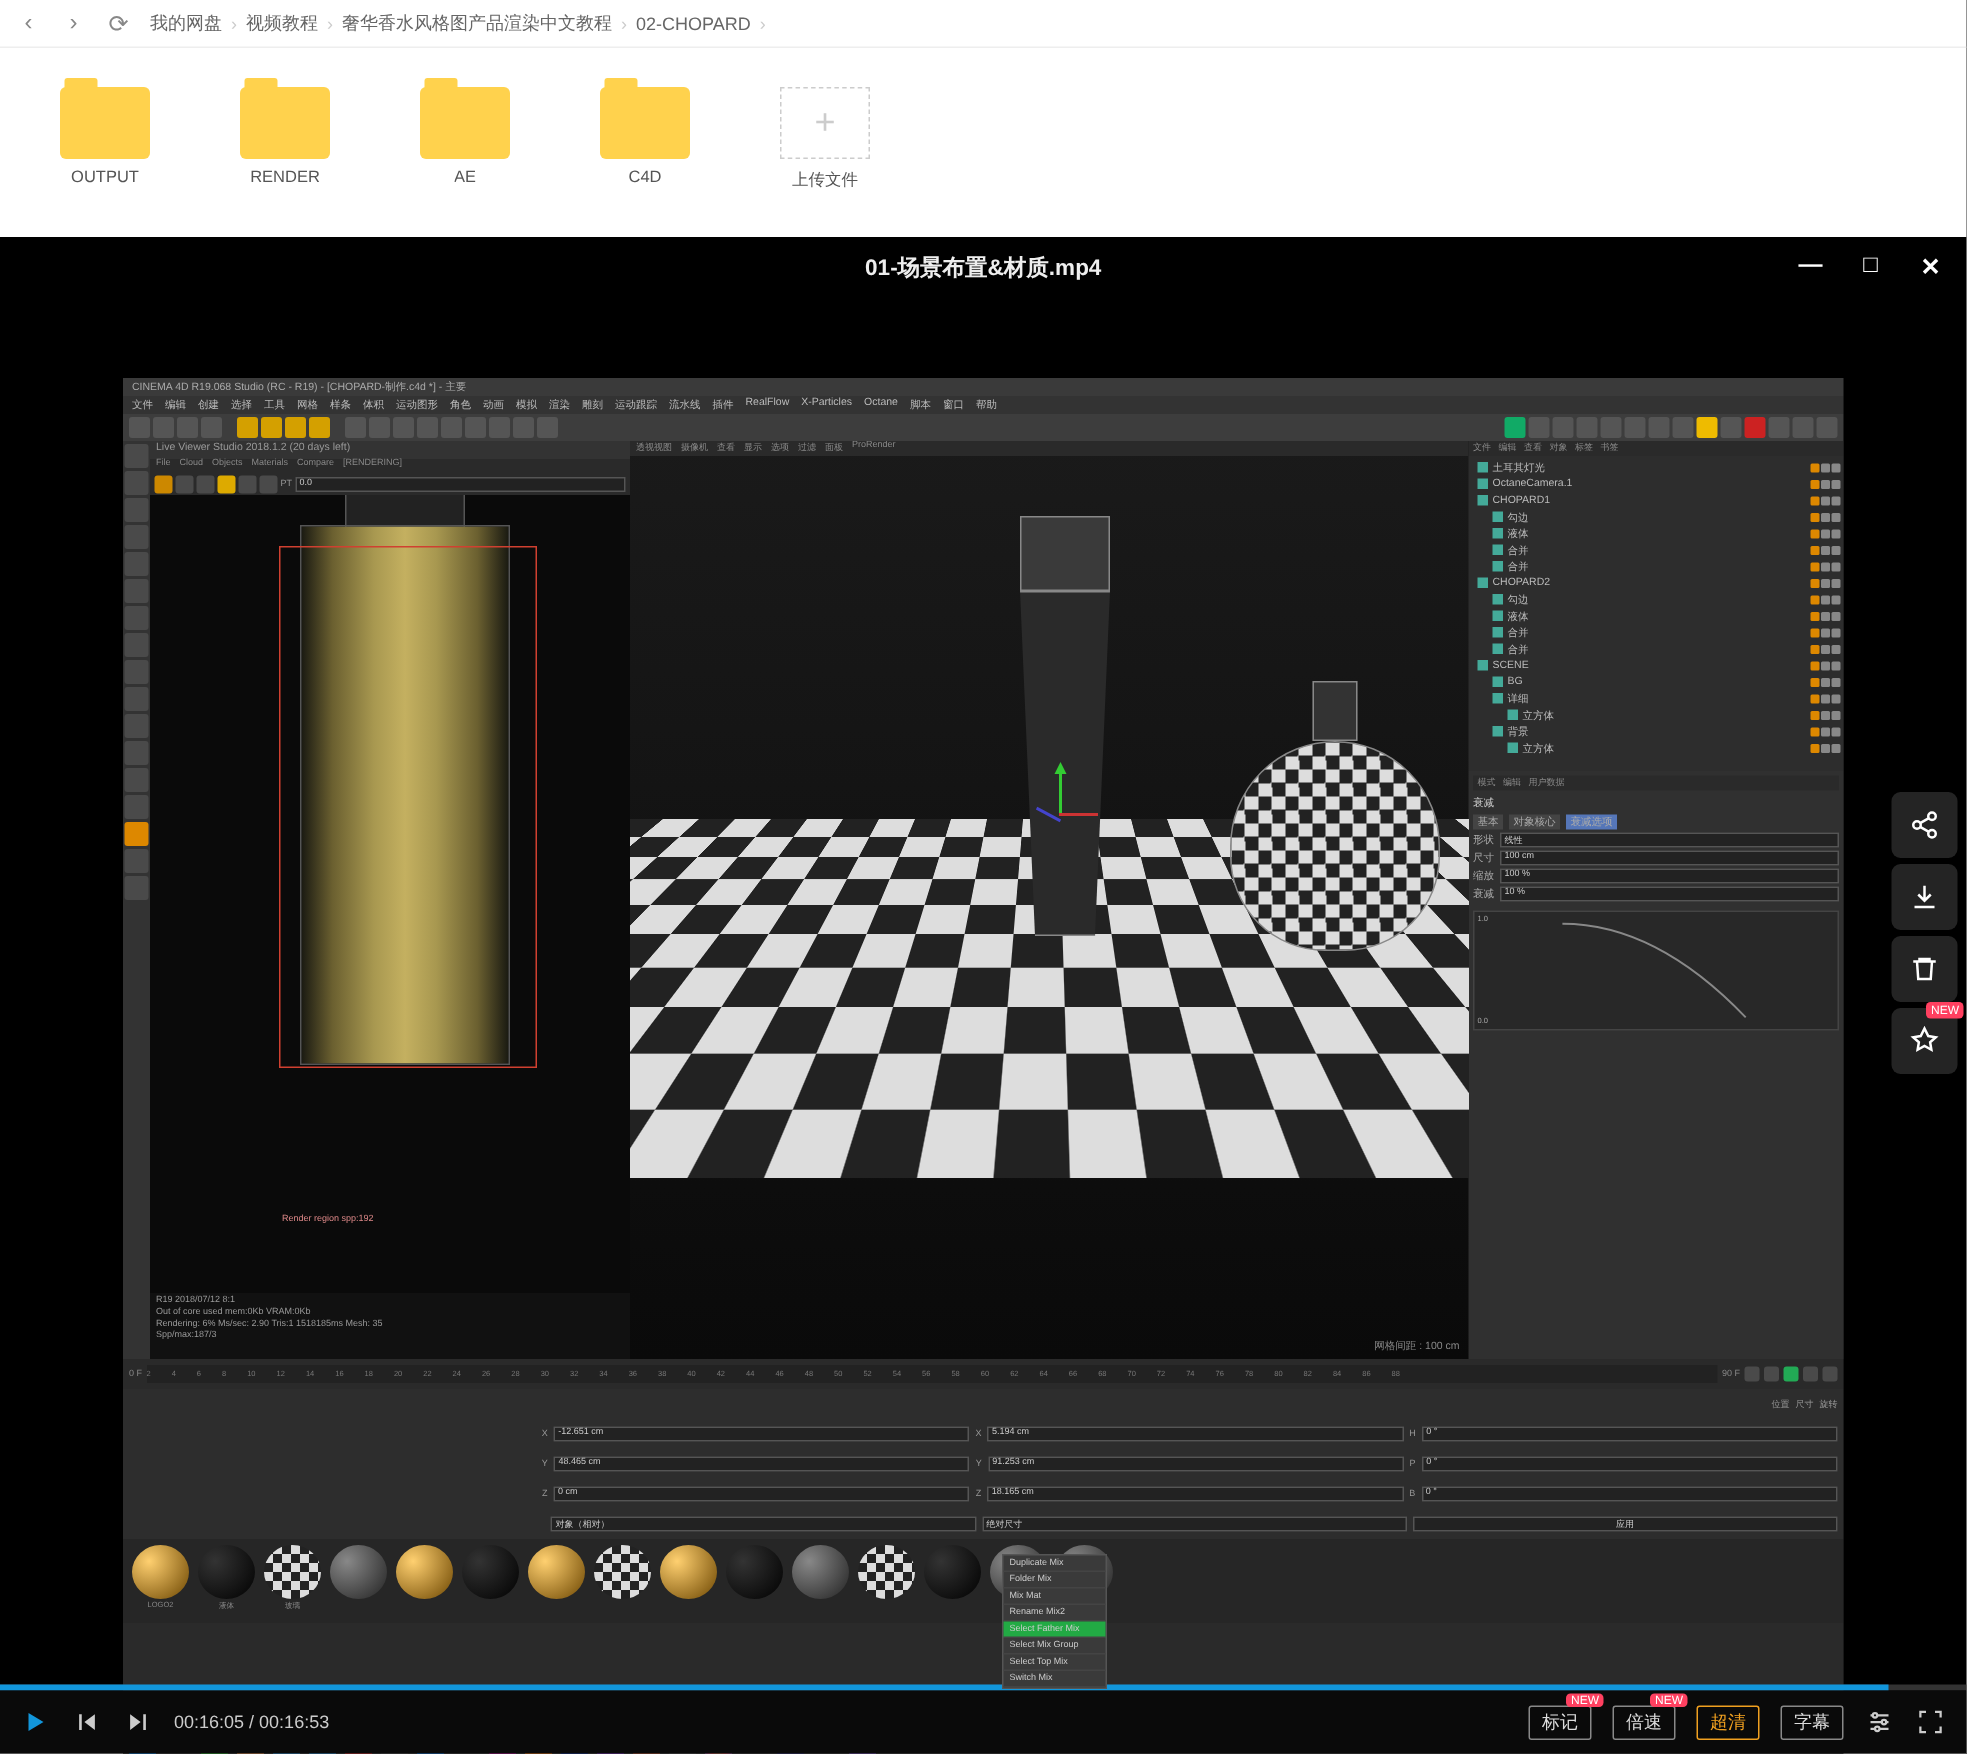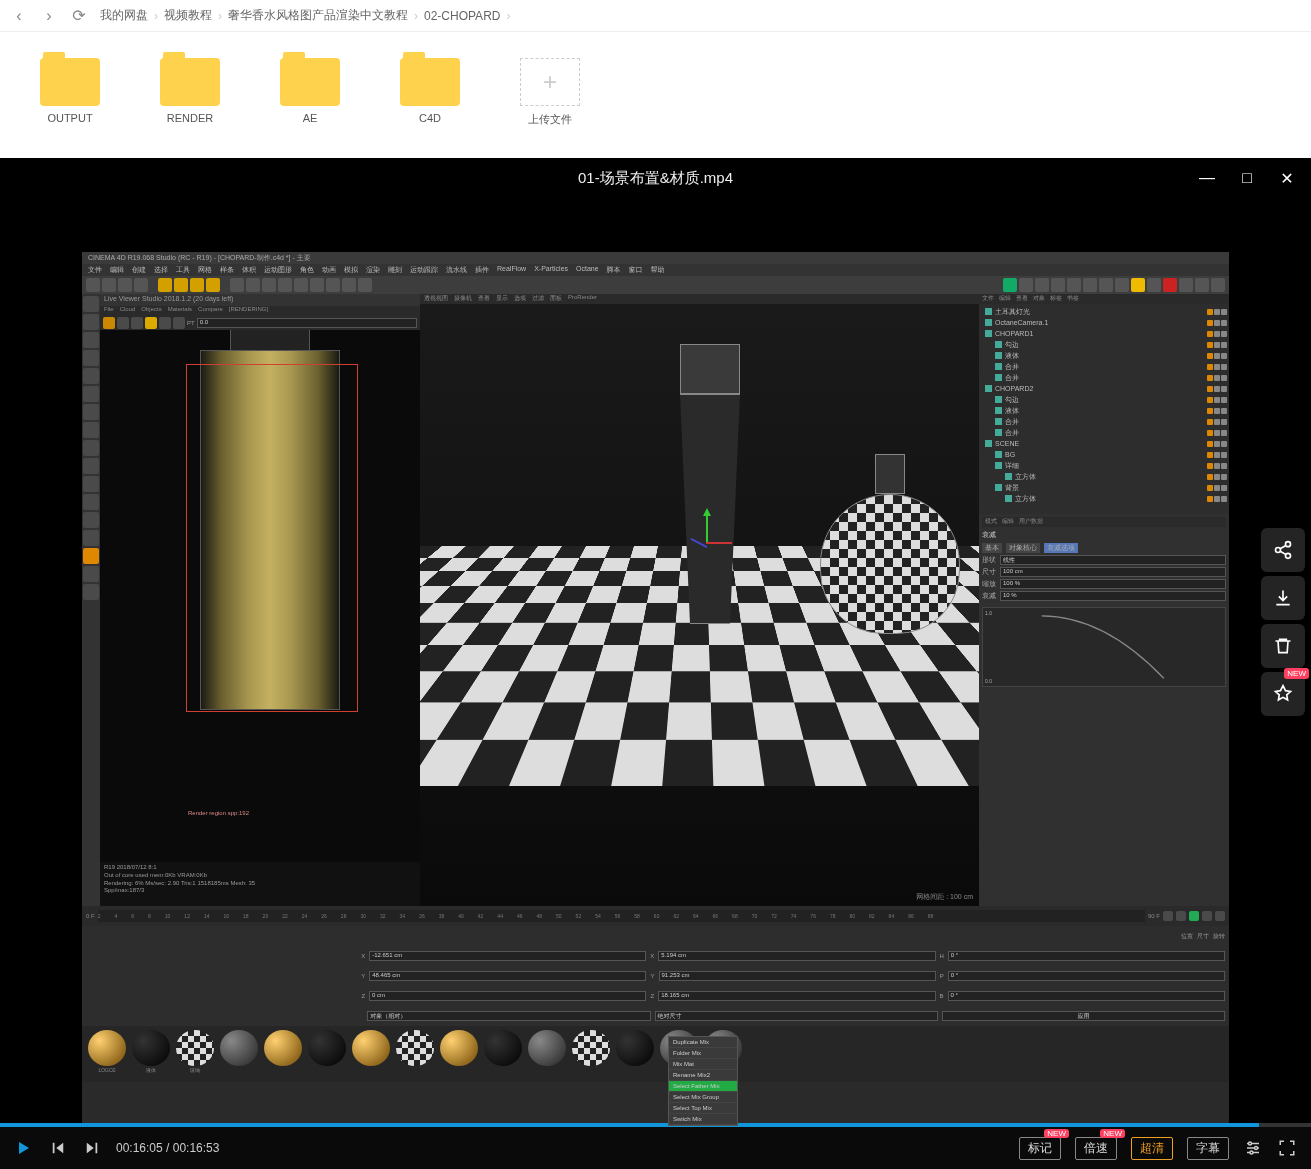--- a/index.html
+++ b/index.html
@@ -15,21 +15,21 @@
 .fileitem.sel{border-color:#4db3ff;background:#e6f4ff}
 .folder-ico{width:60px;height:48px;background:#ffd24d;border-radius:4px;position:relative}
 .folder-ico::before{content:"";position:absolute;top:-6px;left:3px;width:22px;height:10px;background:#ffd24d;border-radius:2px 2px 0 0}
 .vid-thumb{width:90px;height:60px;background:#222;position:relative;display:flex;align-items:center;justify-content:center;overflow:hidden}
 .vid-thumb .play{position:absolute;right:4px;bottom:4px;width:0;height:0;border-left:10px solid #fff;border-top:6px solid transparent;border-bottom:6px solid transparent}
 .filelabel{font-size:11px;color:#555;text-align:center;max-width:96px;white-space:nowrap;overflow:hidden;text-overflow:ellipsis}
 .upload-ico{width:60px;height:48px;border:1px dashed #ccc;display:flex;align-items:center;justify-content:center;color:#ccc;font-size:24px}
 .selcheck{position:absolute;top:-4px;left:-4px;width:16px;height:16px;background:#4db3ff;border-radius:2px;color:#fff;font-size:11px;display:flex;align-items:center;justify-content:center}
 
 .player{background:#000;height:1011px;position:relative}
-.player-title{height:40px;display:flex;align-items:center;justify-content:center;color:#eee;font-size:15px;font-weight:normal;position:relative}
+.player-title{height:40px;display:flex;align-items:center;justify-content:center;color:#eee;font-size:15px;font-weight:bold;position:relative}
 .winbtns{position:absolute;right:16px;display:flex;gap:24px;color:#fff;font-size:16px}
 .winbtn{cursor:pointer;width:16px;text-align:center}
 
 .video-area{margin:0 auto;width:1147px;height:920px;background:#2b2b2b;position:relative;overflow:hidden;top:54px}
 .c4d-header{height:12px;background:#3a3a3a;color:#aaa;font-size:7px;padding:1px 6px;display:flex;align-items:center}
 .c4d-menu{height:12px;background:#333;display:flex;gap:8px;padding:1px 6px;font-size:7px;color:#bbb}
 .c4d-toolbar{height:18px;background:#3d3d3d;display:flex;align-items:center;padding:0 4px;gap:2px}
 .tb-btn{width:14px;height:14px;background:#555;border-radius:2px}
 .tb-btn.y{background:#d4a000}
 .c4d-body{display:flex;height:612px}

